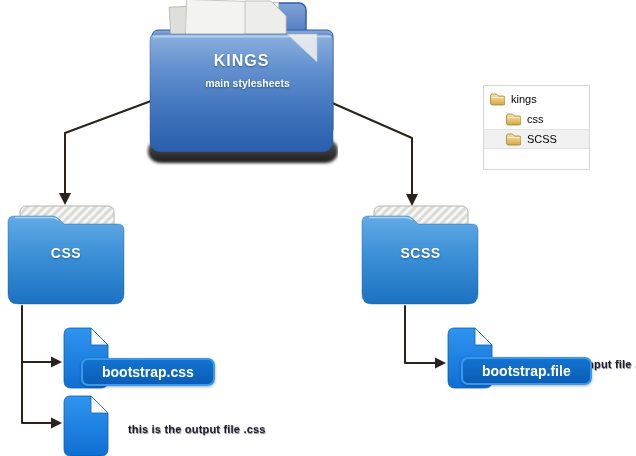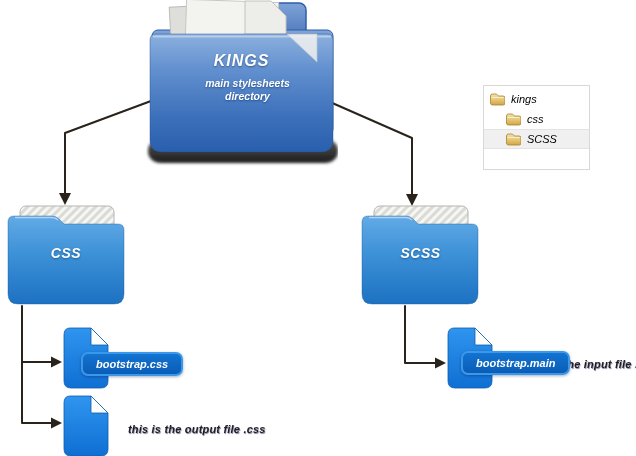--- a/index.html
+++ b/index.html
@@ -1,18 +1,18 @@
 <!DOCTYPE html>
 <html><head>
 <meta charset="utf-8">
 <style>
   html,body { margin:0; padding:0; background:#ffffff; }
   .canvas {
     position:relative; width:636px; height:456px; background:#ffffff;
-    overflow:hidden; font-family:"Liberation Sans", sans-serif;font-style:italic;
+    overflow:hidden; font-family:"Liberation Sans", sans-serif;
   }
   .abs { position:absolute; }
 
   
   #arrows { position:absolute; left:0; top:0; z-index:1; pointer-events:none; }
 
   
   .main-folder-text { z-index:3; text-align:center; color:#ffffff; text-shadow:0 1px 2px rgba(10,40,90,.55); }
   .main-title { font-size:16px; font-weight:bold; letter-spacing:1px; }
   .main-sub { font-size:10.5px; font-weight:bold; line-height:13px;padding-left:12px; }
@@ -21,22 +21,22 @@
   .folder-label {
     z-index:3; text-align:center; color:#ffffff; font-size:14px; font-weight:bold;
     letter-spacing:.5px; text-shadow:0 1px 2px rgba(10,50,100,.5);
   }
 
   
   .badge {
     z-index:4; display:inline-block; white-space:nowrap;
     background:linear-gradient(180deg,#1273d0 0%,#0a5db6 100%);
     border:2px solid #3a97ea; border-radius:7px;
-    color:#ffffff; font-size:11px; font-weight:bold;
-    padding:4px 13px; box-shadow:0 1px 3px rgba(0,20,60,.35);
+    color:#ffffff; font-size:14px; font-weight:bold;
+    padding:4px 19px; box-shadow:0 1px 3px rgba(0,20,60,.35);margin-top:6px;
   }
 
   
   .annotation {
     z-index:3; font-size:11px; font-weight:bold; color:#1e1e24;
     letter-spacing:.2px; white-space:nowrap;
     text-shadow:.6px .6px .8px rgba(35,35,90,.55);
   }
 
   
@@ -135,21 +135,20 @@
     <path d="M10,34 H181 Q187,34 187,40 V140 Q187,152 175,152 H16 Q4,152 4,140 V40 Q4,34 10,34 Z" fill="url(#gMainFront)" stroke="#24508f" stroke-opacity=".45"></path>
     <rect x="7" y="35.5" width="178" height="2" fill="#ffffff" opacity=".4"></rect>
 
     <polygon points="141,34 171,34 171,62" fill="#f2f2ef" opacity=".85" stroke="#c9cdd2" stroke-opacity=".7"></polygon>
   </svg>
   <div class="abs main-folder-text" style="left:150px;top:52px;width:183px;">
     <div class="main-title">KINGS</div>
   </div>
   <div class="abs main-folder-text" style="left:150px;top:77px;width:183px;">
     <div class="main-sub">main stylesheets</div>
-    <div class="main-sub">directory</div>
   </div>
 
   <svg class="abs" style="left:4px;top:203px;z-index:2" width="124" height="104">
     <rect x="16" y="3" width="94" height="26" rx="6" fill="url(#patStripes)" stroke="#b5b5b1"></rect>
     <path d="M10,13 h38 q4,0 7,3 l5,5 h54 q6,0 6,6 v64 q0,10 -10,10 H14 q-10,0 -10,-10 V19 q0,-6 6,-6 Z" fill="url(#gSubFolder)" stroke="#14599e" stroke-opacity=".4"></path>
     <path d="M11,14.5 h37 q3.5,0 6,2.5" fill="none" stroke="#ffffff" stroke-opacity=".5" stroke-width="1.5"></path>
   </svg>
   <div class="abs folder-label" style="left:8px;top:245px;width:116px;">CSS</div>
 
   <svg class="abs" style="left:358px;top:203px;z-index:2" width="124" height="104">
@@ -168,21 +167,21 @@
   <svg class="abs" style="left:63px;top:395px;z-index:2" width="46" height="62">
     <path d="M7,1 H28 L45,18 V54 Q45,61 38,61 H8 Q1,61 1,54 V8 Q1,1 7,1 Z" fill="url(#gPage)" stroke="#0c5cb0" stroke-width=".8"></path>
     <path d="M28,1 V18 H45 Z" fill="#ffffff" stroke="#0c5cb0" stroke-width=".8"></path>
   </svg>
   <div class="abs annotation" style="left:128px;top:423px;">this is the output file .css</div>
 
   <svg class="abs" style="left:447px;top:327px;z-index:2" width="46" height="62">
     <path d="M7,1 H28 L45,18 V54 Q45,61 38,61 H8 Q1,61 1,54 V8 Q1,1 7,1 Z" fill="url(#gPage)" stroke="#0c5cb0" stroke-width=".8"></path>
     <path d="M28,1 V18 H45 Z" fill="#ffffff" stroke="#0c5cb0" stroke-width=".8"></path>
   </svg>
-  <div class="abs badge" style="left:461px;top:351px;">bootstrap.main</div>
+  <div class="abs badge" style="left:461px;top:351px;">bootstrap.file</div>
   <div class="abs annotation" style="left:527px;top:358px;">this is the input file .sass</div>
 
   <div class="abs explorer">
 
     <div class="ex-row lvl0">
       <svg class="ex-icon" width="16" height="14">
         <path d="M1.5,4 q0,-2 2,-2 h4 l2,2 h4.5 q2,0 2,2 v5 q0,2 -2,2 h-10.5 q-2,0 -2,-2 Z" fill="url(#gManila)" stroke="#a8802f" stroke-width=".8"></path>
         <path d="M2.5,5.5 h12" stroke="#fff" stroke-opacity=".6"></path>
       </svg>
       <span class="ex-label">kings</span>

